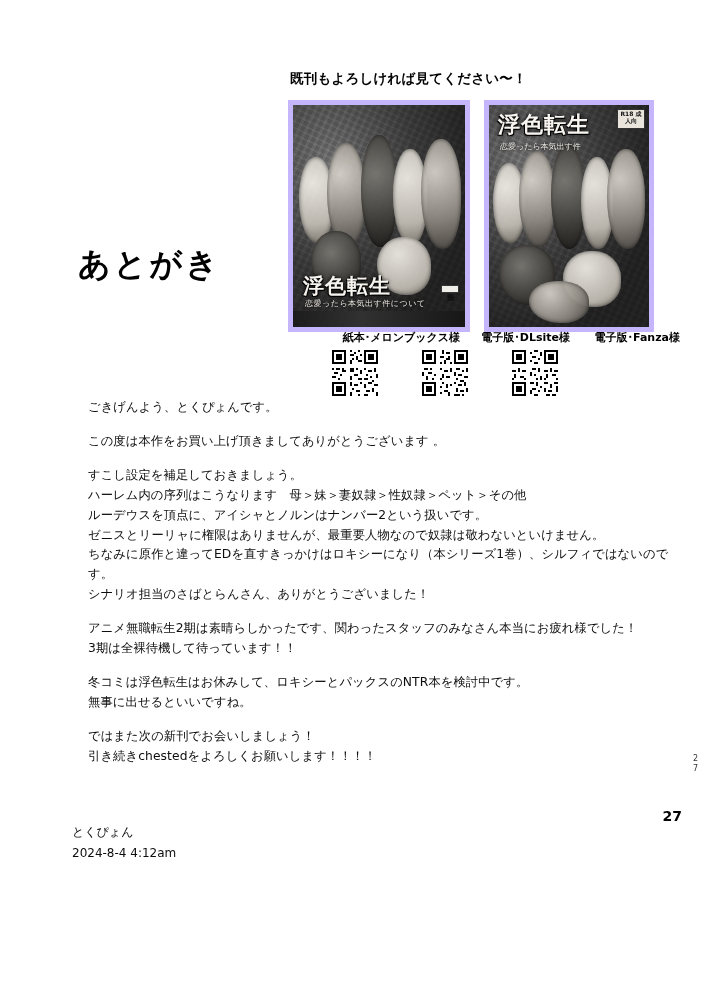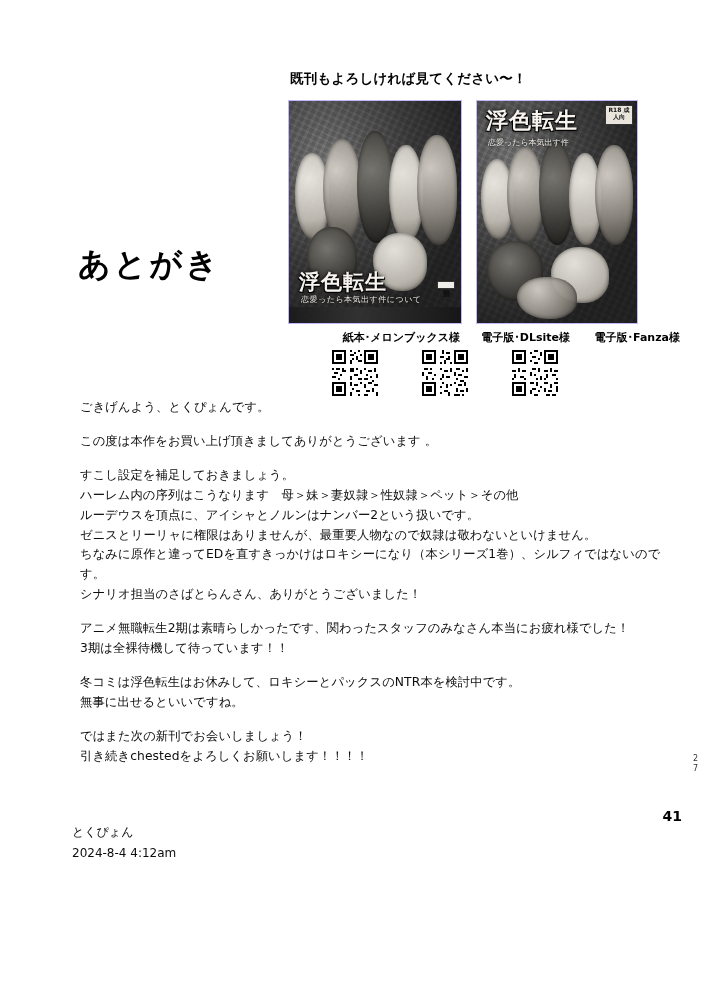--- a/index.html
+++ b/index.html
@@ -54,21 +54,21 @@
     left: 288px;
     top: 100px;
     display: flex;
     gap: 14px;
     align-items: flex-start;
   }
   .cover {
     position: relative;
     overflow: hidden;
     background: #2a2a2a;
-    border: 1px solid #c4b5fd;
+    border: 5px solid #c4b5fd;
   }
   .cover.wide { width: 172px; height: 222px; }
   .cover.tall { width: 160px; height: 222px; }
 
   
   .art {
     position: absolute;
     inset: 0;
     background:
       radial-gradient(ellipse at 20% 25%, #6f6f6f 0%, #3a3a3a 45%, #222 75%),
@@ -212,21 +212,21 @@
   .body-text {
     position: absolute;
     left: 72px;
     top: 398px;
     width: 600px;
     font-size: 12.3px;
     line-height: 1.62;
     color: #0d0d0d;
     letter-spacing: 0.1px;
   }
-  .para { margin: 0 0 14px 8px; white-space: pre-wrap; }
+  .para { margin: 0 0 14px 16px; white-space: pre-wrap; }
 
   .signature {
     position: absolute;
     left: 72px;
     top: 823px;
     font-size: 12px;
     line-height: 1.55;
     color: #0d0d0d;
   }
   .sig-date { margin-top: 2px; }
@@ -505,15 +505,15 @@
   <div class="signature">
     <div>とくぴょん</div>
     <div class="sig-date">2024-8-4 4:12am</div>
   </div>
 
   <div class="side-folio">
     <div>2</div>
     <div>7</div>
   </div>
 
-  <div class="page-number">41</div>
+  <div class="page-number">27</div>
 
 </div>
 
 </body></html>

